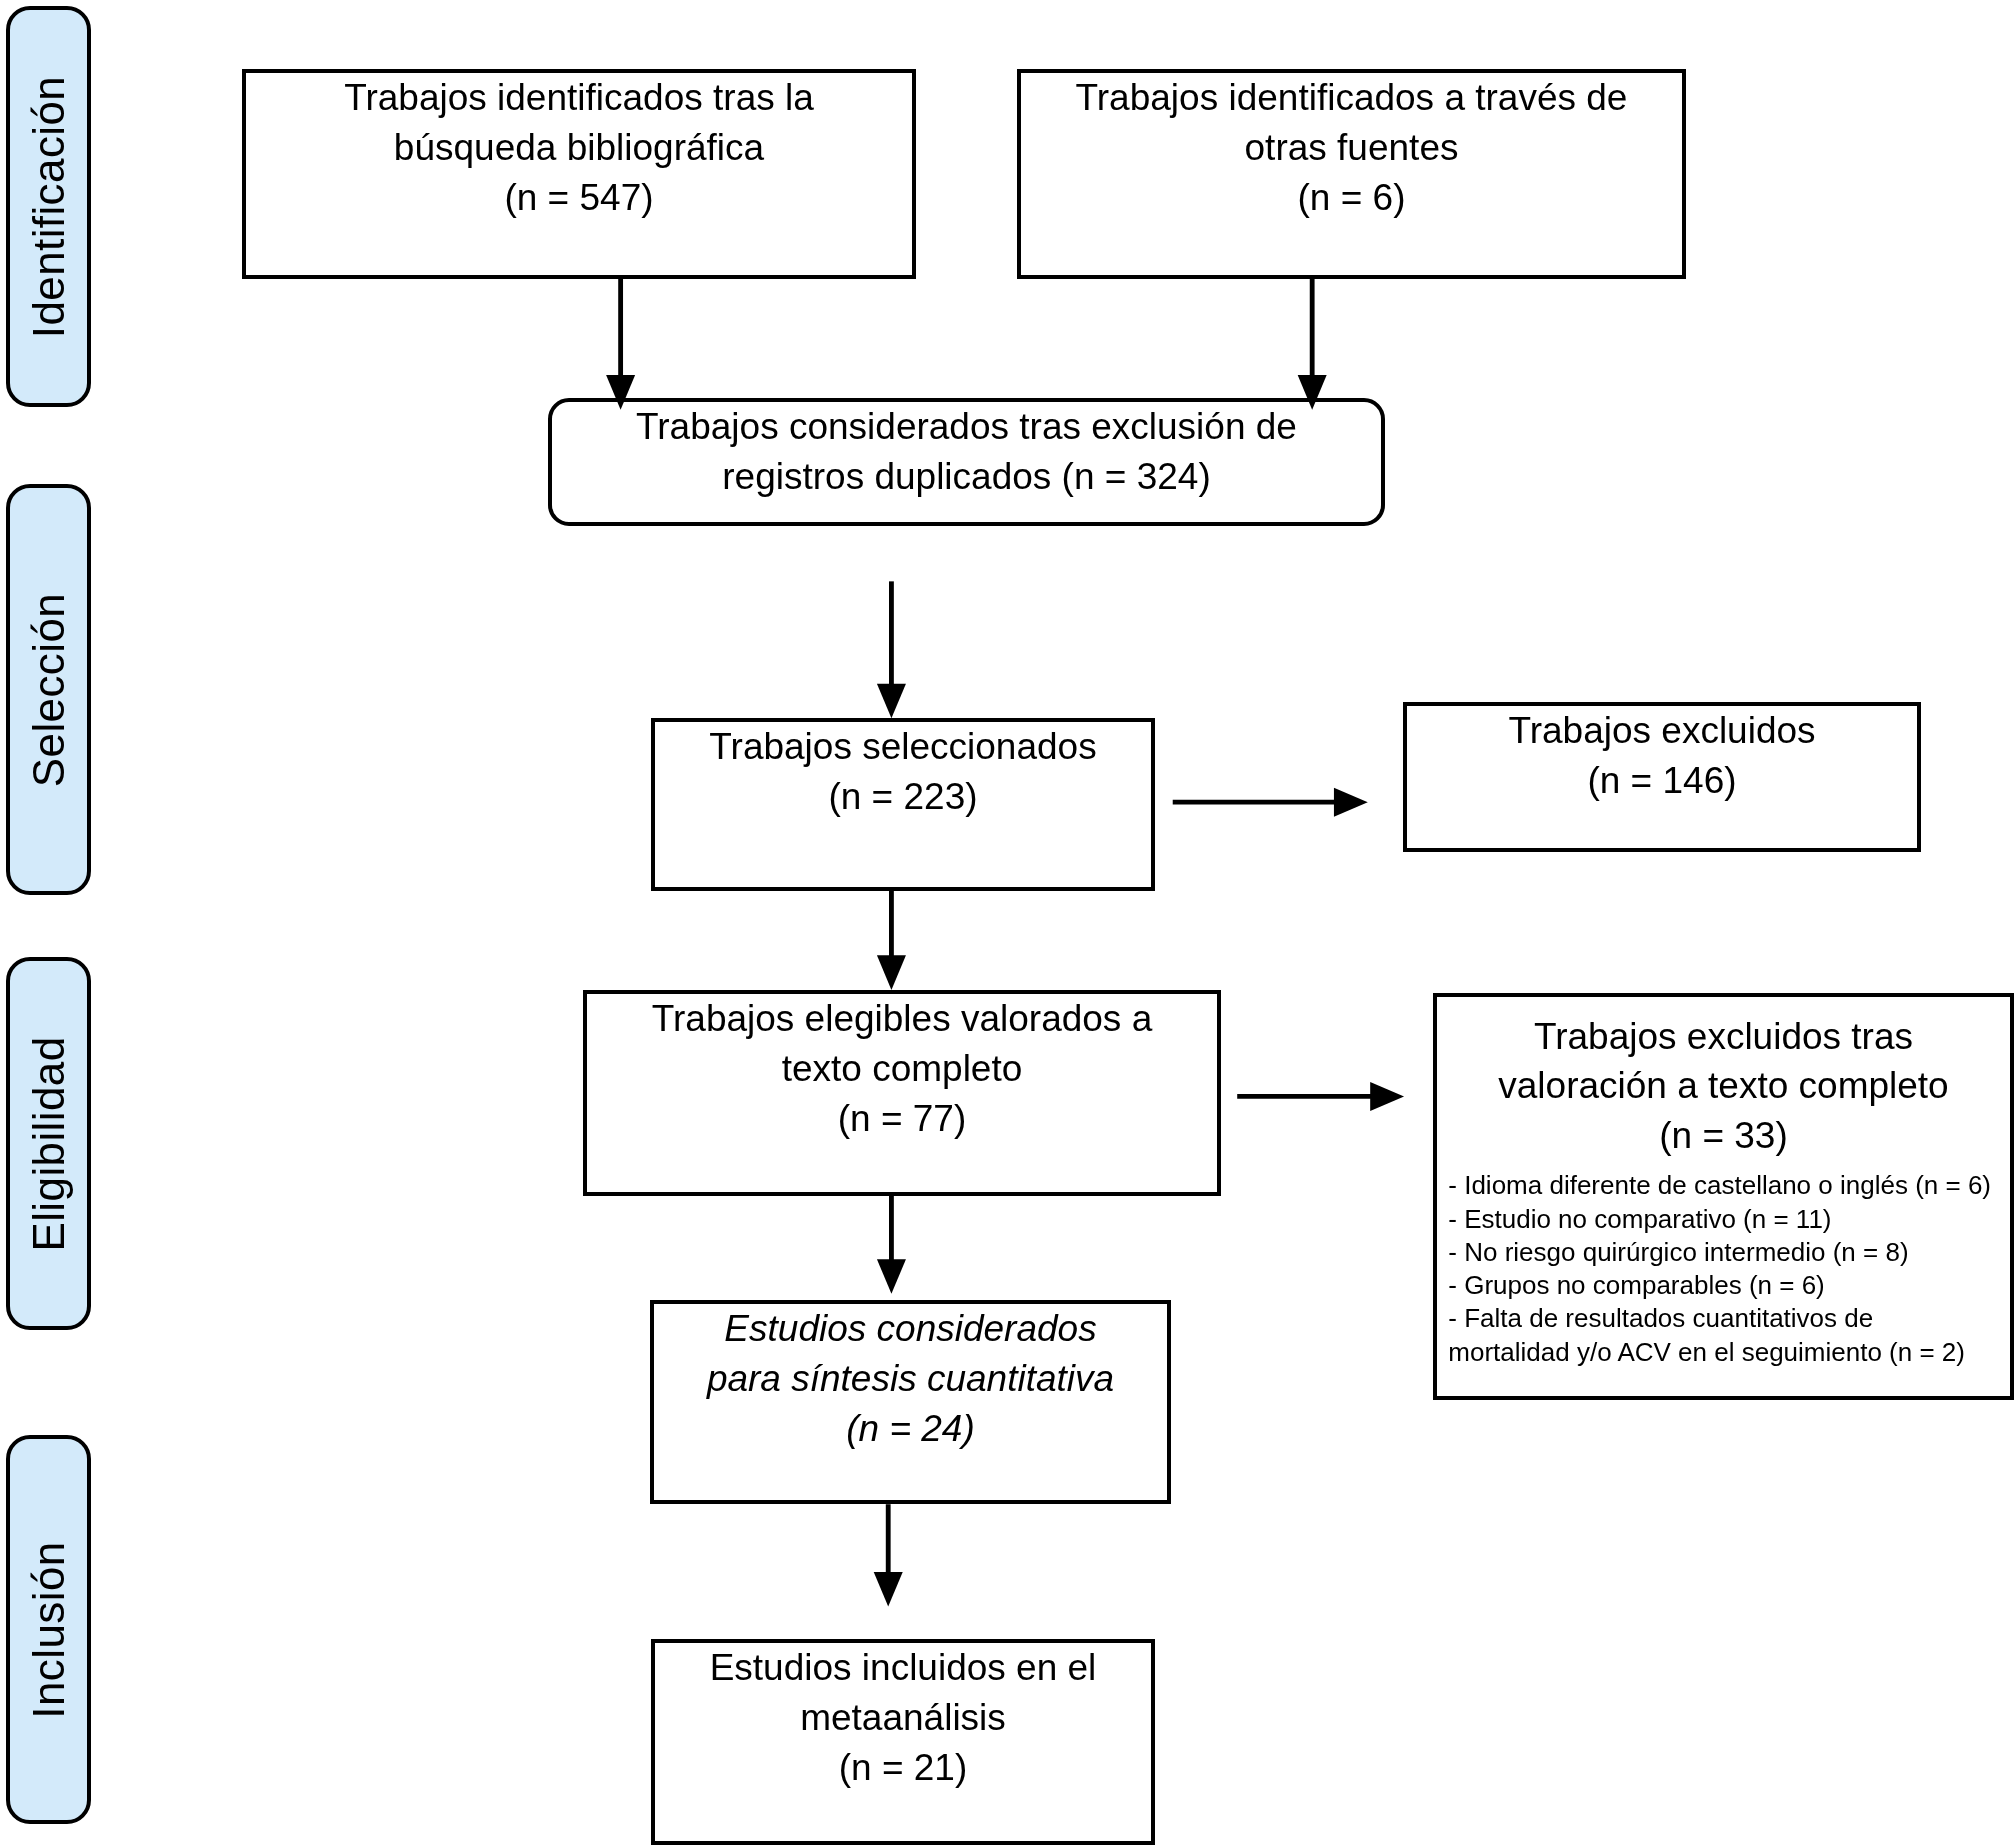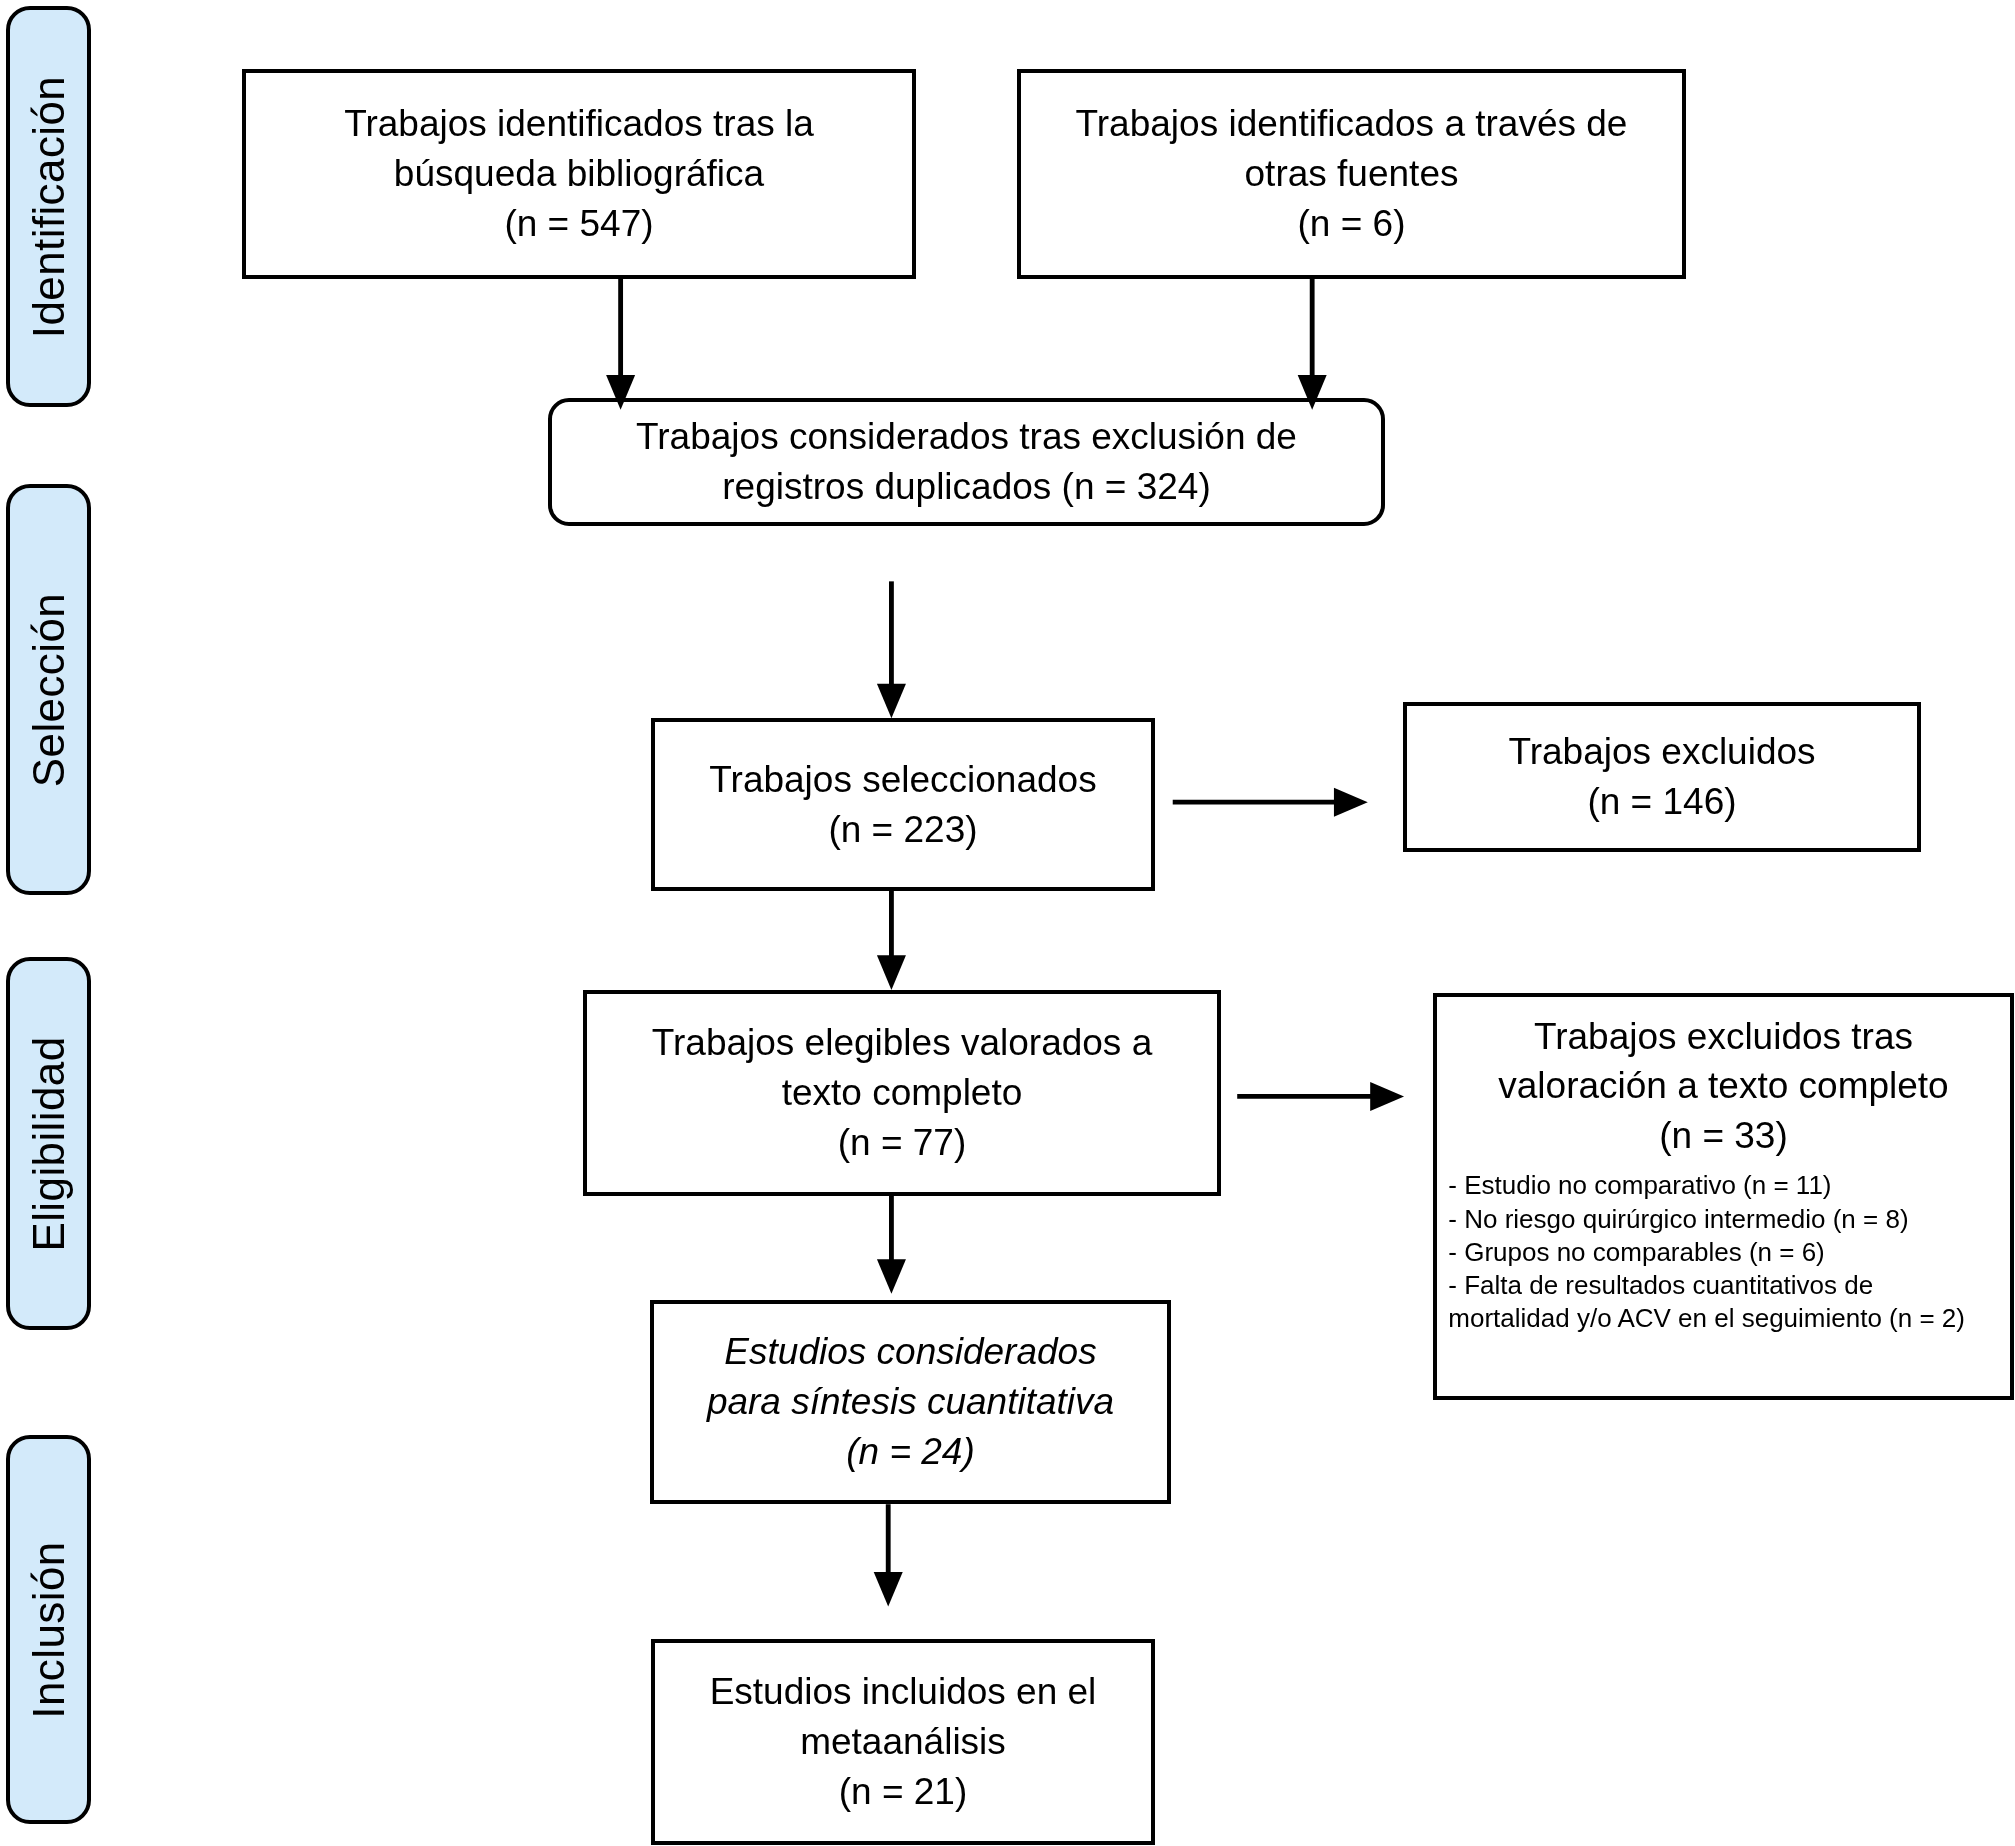--- a/index.html
+++ b/index.html
@@ -38,21 +38,21 @@
 
   
   .node {
     position: absolute;
     background: #ffffff;
     border: 4px solid #000000;
     box-sizing: border-box;
     display: flex;
     flex-direction: column;
     align-items: center;
-    justify-content: center;
+    justify-content: flex-start;
     text-align: center;
     font-size: 37px;
     line-height: 1.35;
   }
   .node .line { white-space: nowrap; }
 
   
   .node.detail {
     justify-content: flex-start;
     padding: 14.5px 11.3px 11.3px 11.3px;
@@ -123,20 +123,21 @@
   <div class="line">(n = 77)</div>
 </div>
 
 <div class="node detail" style="left:1433px; top:993px; width:581px; height:407px;">
   <div class="title-block">
     <div class="line">Trabajos excluidos tras</div>
     <div class="line">valoración a texto completo</div>
     <div class="line">(n = 33)</div>
   </div>
   <div class="reasons">
+    <div class="reason">- Idioma diferente de castellano o inglés (n = 6)</div>
     <div class="reason">- Estudio no comparativo (n = 11)</div>
     <div class="reason">- No riesgo quirúrgico intermedio (n = 8)</div>
     <div class="reason">- Grupos no comparables (n = 6)</div>
     <div class="reason">- Falta de resultados cuantitativos de mortalidad y/o ACV en el seguimiento  (n = 2)</div>
   </div>
 </div>
 
 <div class="node" style="left:650px; top:1300px; width:521px; height:204px;font-style:italic;">
   <div class="line">Estudios considerados</div>
   <div class="line">para síntesis cuantitativa</div>

